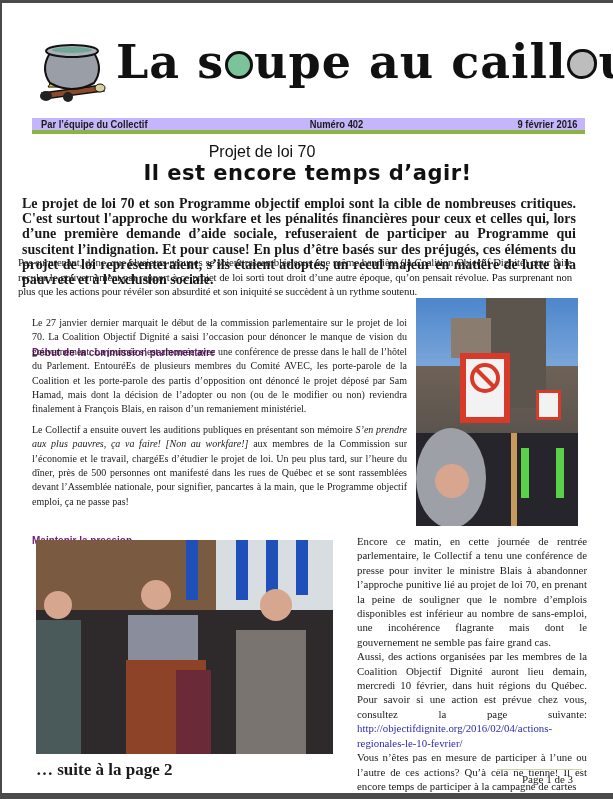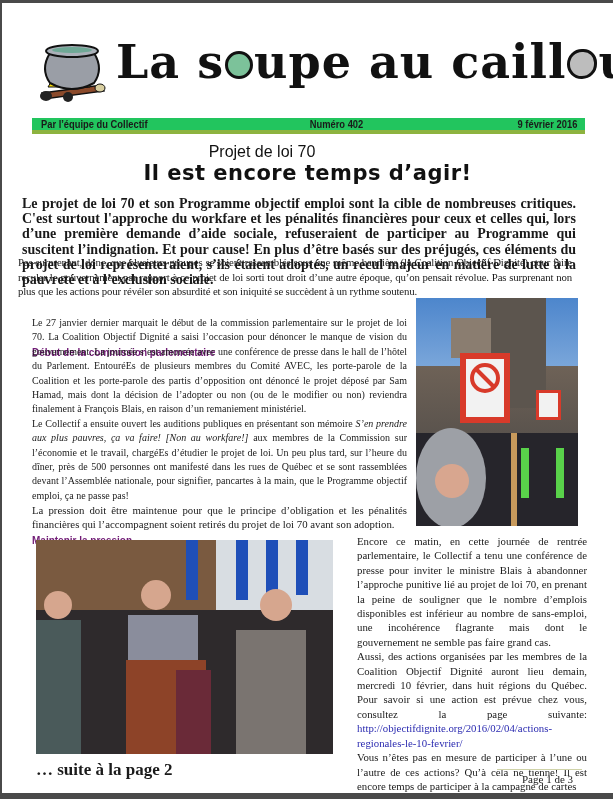--- a/index.html
+++ b/index.html
@@ -14,21 +14,21 @@
   .pot { position: absolute; left: 0; top: 0; width: 72px; height: 62px; }
   .title {
     position: absolute; left: 80px; top: -6px; white-space: nowrap;
     font-family: "DejaVu Serif", serif; font-weight: bold; font-size: 46px; letter-spacing: 1px; color: #111;
   }
   .title .o-green { display: inline-block; width: 28px; height: 28px; border-radius: 50%; background: #7cc29a; border: 3px solid #111; vertical-align: -1px; margin: 0 1px; }
   .title .o-rock { display: inline-block; width: 30px; height: 30px; border-radius: 50% 45% 50% 48%; background: #bdbdbd; border: 3px solid #111; vertical-align: -1px; margin: 0 1px; }
 
   .infobar {
     position: absolute; left: 30px; top: 115px; width: 553px; height: 16px;
-    background: #22c55e; border-bottom: 4px solid #8db33f;
+    background: #c4b5fd; border-bottom: 4px solid #8db33f;
     font-family: "Liberation Sans", sans-serif; font-weight: bold; font-size: 11px;
     display: flex; justify-content: space-between; align-items: center; padding: 0 8px 0 9px;
   }
   .infobar span { transform: scaleX(0.85); transform-origin: left center; display: inline-block; }
   .infobar span.mid { transform-origin: center; }
   .infobar span.right { transform-origin: right center; }
 
   .kicker { position: absolute; left: 0; width: 520px; top: 140px; text-align: center; font-family: "Liberation Sans", sans-serif; font-size: 16px; color: #111; }
   .headline { position: absolute; left: 0; width: 611px; top: 158px; text-align: center; font-family: "DejaVu Sans", sans-serif; font-weight: bold; font-size: 21px; letter-spacing: 0.5px; color: #111; }
 
@@ -41,21 +41,21 @@
     font-size: 10.8px; line-height: 14.6px; text-align: justify; letter-spacing: -0.15px;
   }
   h2 {
     font-family: "Liberation Sans", sans-serif; font-weight: bold; font-size: 10px; color: #701a75; margin-top: 48px;
   }
   .sec1-h { position: absolute; left: 30px; top: 296px; }
   .sec1 {
     position: absolute; left: 30px; top: 313px; width: 375px;
     font-size: 10px; line-height: 14.4px; text-align: justify; font-family: Liberation Serif, serif;
   }
-  .sec1 p + p { }
+  .sec1 p + p { margin-top: 6px; }
   .sec2-h { position: absolute; left: 30px; top: 484px; }
   .sec2 {
     position: absolute; left: 30px; top: 500px; width: 375px;
     font-size: 10.8px; line-height: 14.4px; text-align: justify;
   }
   .col-right {
     position: absolute; left: 355px; top: 531px; width: 230px;
     font-size: 10.8px; line-height: 14.4px; text-align: justify;
   }
   .col-right p + p { margin-top: 0; }
@@ -120,23 +120,20 @@
       <rect x="0" y="135" width="162" height="93" fill="#26252b"></rect>
       <ellipse cx="35" cy="180" rx="35" ry="50" fill="#9da0a6"></ellipse>
       <circle cx="36" cy="183" r="17" fill="#d8a68f"></circle>
       <rect x="95" y="135" width="6" height="100" fill="#c89a5c"></rect>
       <rect x="105" y="150" width="8" height="50" fill="#59d24a"></rect>
       <rect x="140" y="150" width="8" height="50" fill="#59d24a"></rect>
     </svg>
   </div>
 
   <h2 class="sec2-h">Maintenir la pression</h2>
-  <div class="sec2">
-    <p>La pression doit être maintenue pour que le principe d’obligation et les pénalités financières qui l’accompagnent soient retirés du projet de loi 70 avant son adoption.</p>
-  </div>
 
   <div class="photo photo2">
     <svg width="297" height="214" viewBox="0 0 297 214">
       <rect x="0" y="0" width="297" height="214" fill="#7a5a40"></rect>
       <rect x="180" y="0" width="117" height="90" fill="#d8dde2"></rect>
       <rect x="150" y="0" width="12" height="60" fill="#1f4fb8"></rect>
       <rect x="200" y="0" width="12" height="60" fill="#1f4fb8"></rect>
       <rect x="230" y="0" width="12" height="55" fill="#1f4fb8"></rect>
       <rect x="260" y="0" width="12" height="55" fill="#1f4fb8"></rect>
       <rect x="0" y="70" width="297" height="144" fill="#2e2a2c"></rect>

